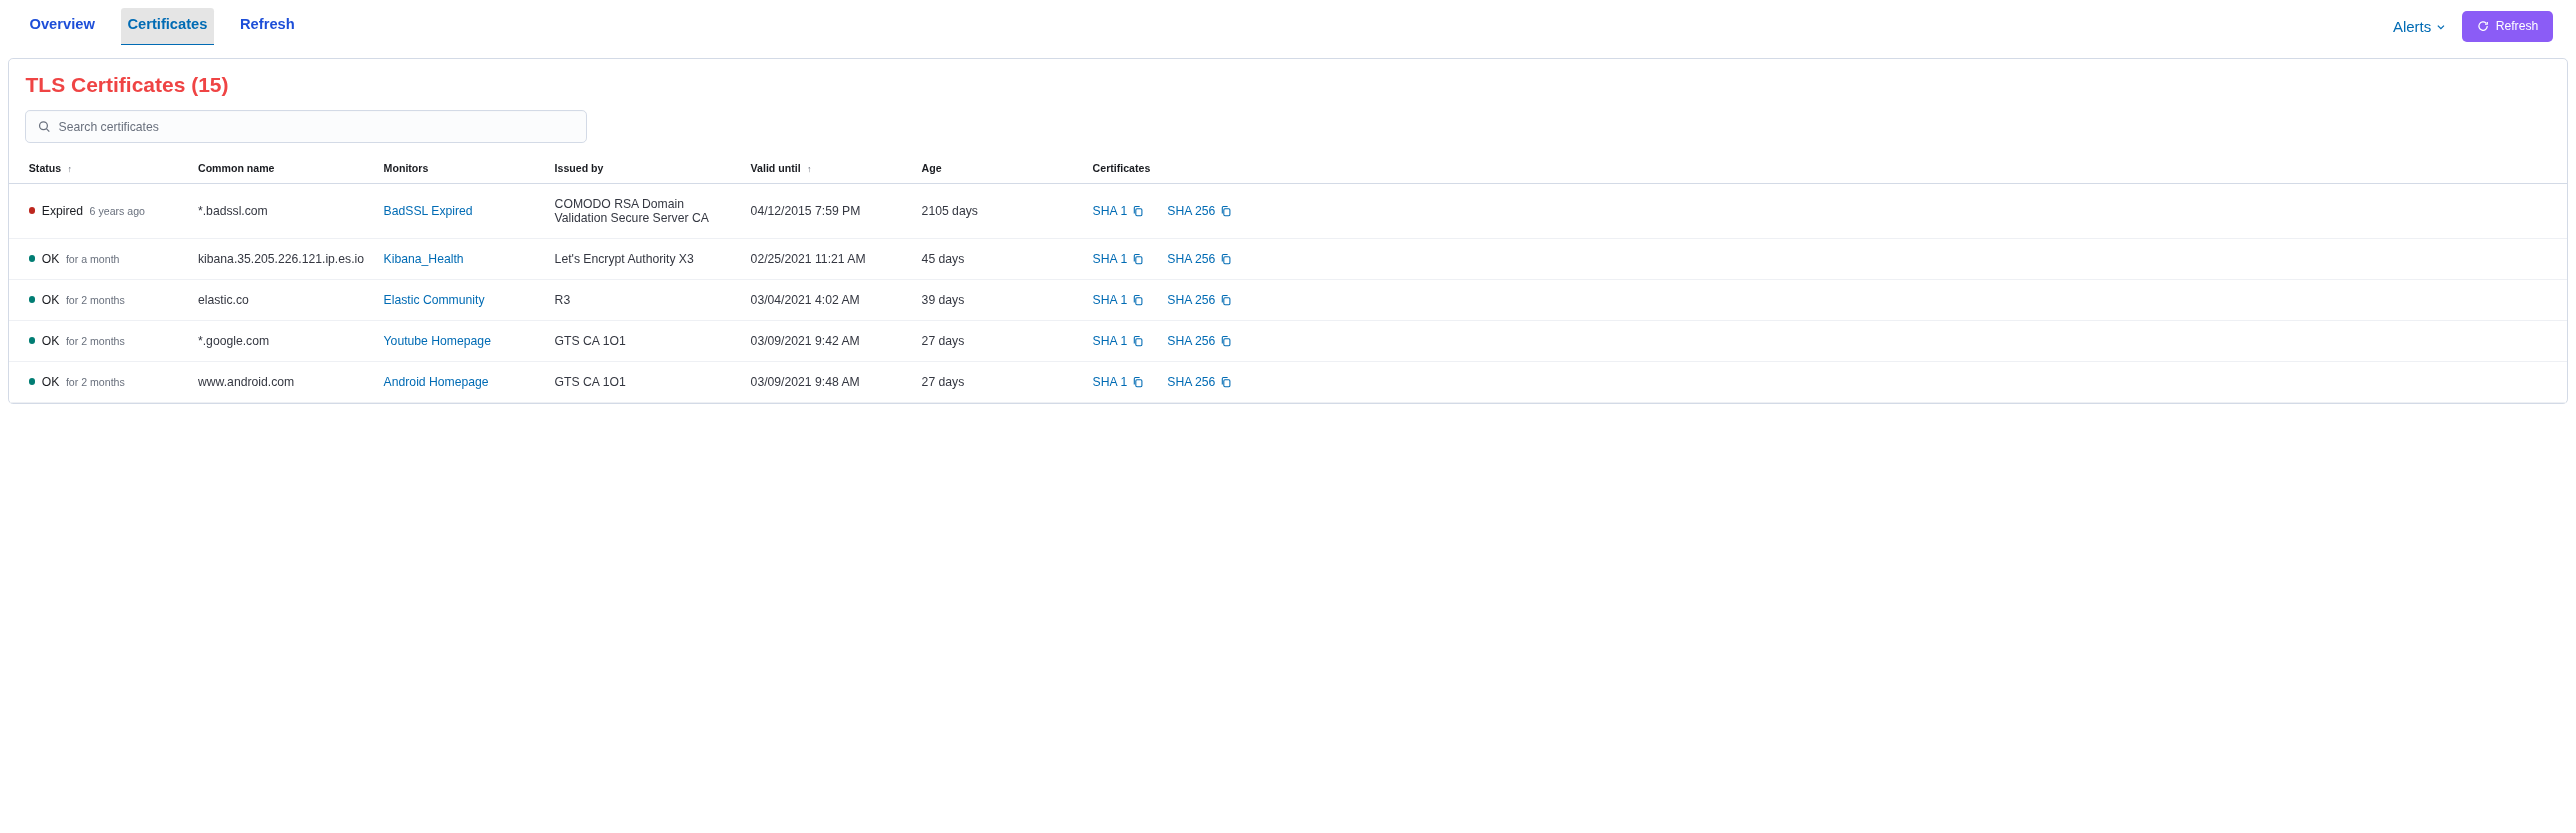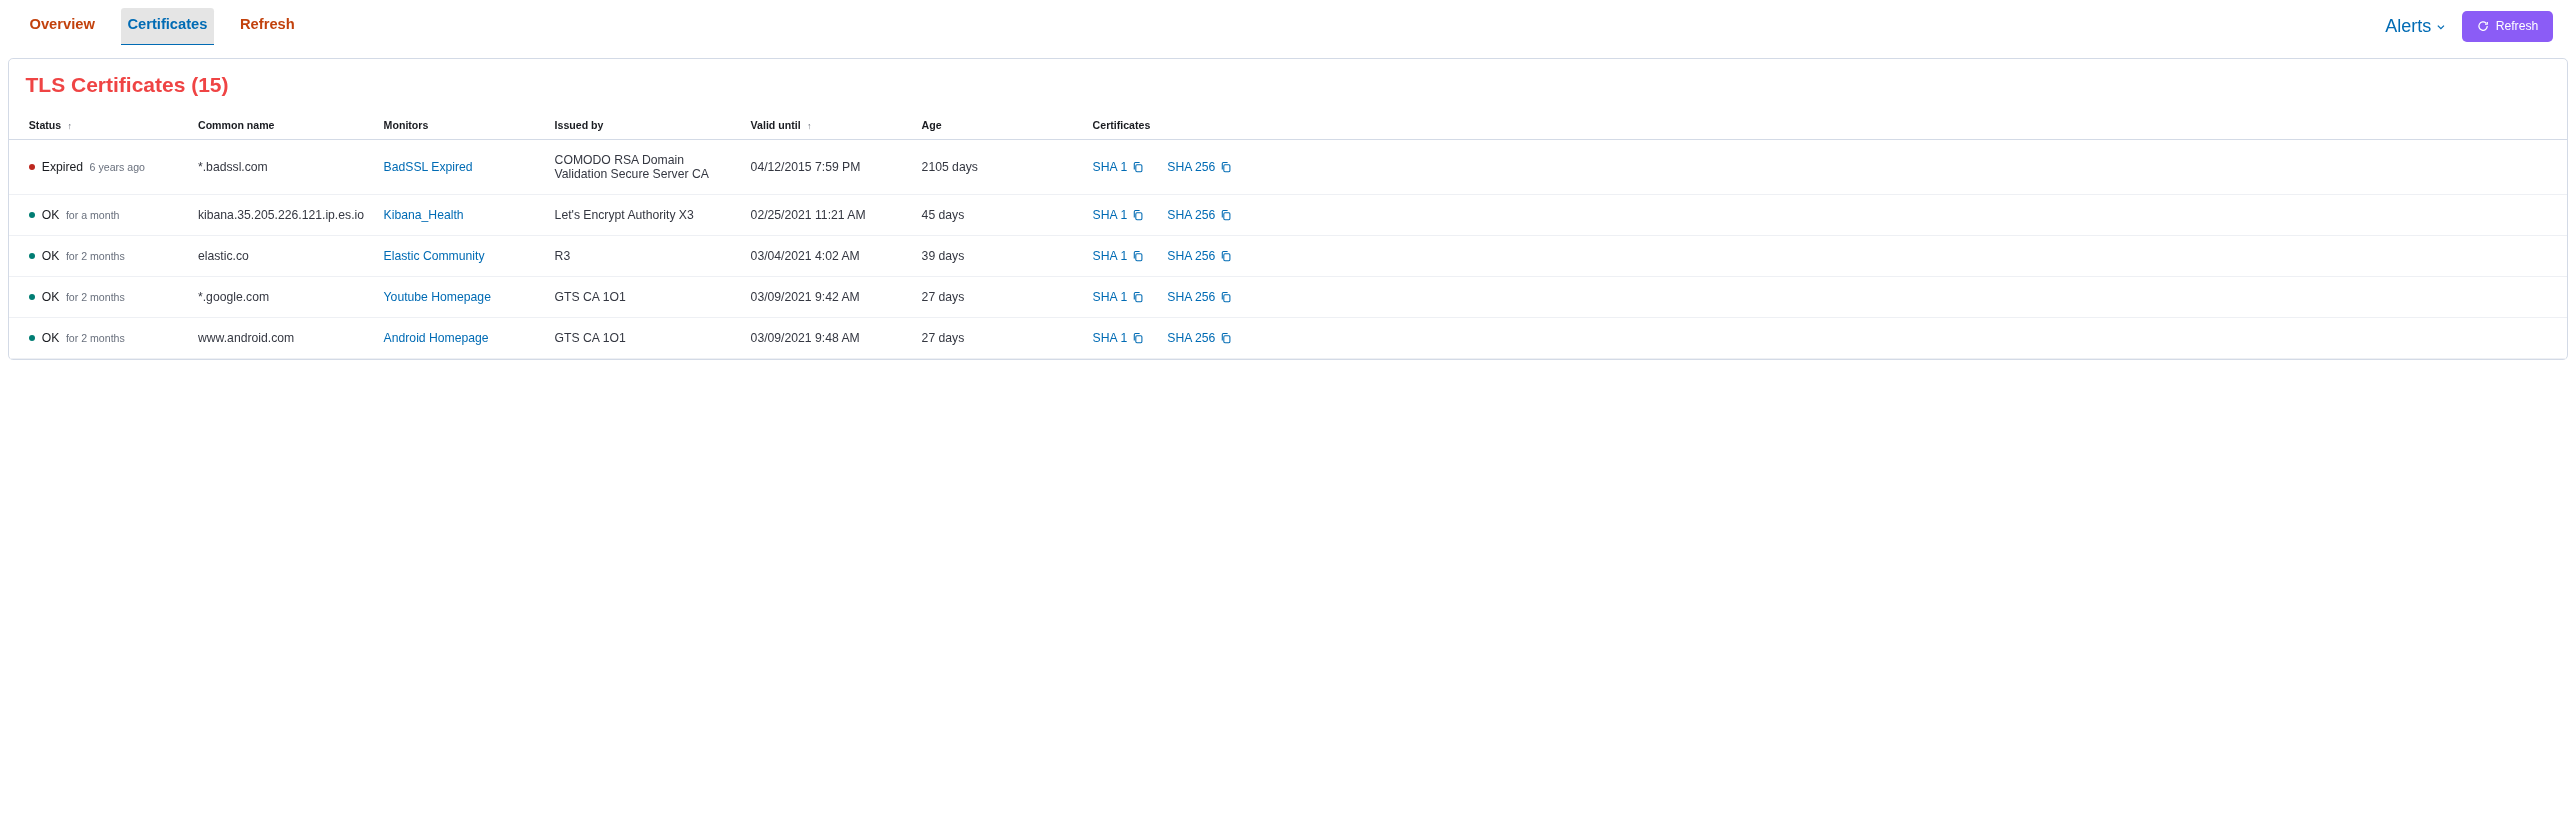--- a/index.html
+++ b/index.html
@@ -15,39 +15,39 @@
     justify-content: space-between;
     padding: 8.2px 23px 0 23px;
   }
   .tabs {
     display: flex;
     gap: 19.6px;
   }
   .tab {
     font-size: 14.7px;
     font-weight: 700;
-    color: #c2410c;
+    color: #1d4ed8;
     padding: 8.2px 6.5px 11.4px 6.5px;
     cursor: pointer;
     border-bottom: 1.6px solid transparent;
   }
   .tab.active {
     color: #006bb4;
     background: #e5e5e5;
     border-bottom: 1.6px solid #006bb4;
     border-radius: 3.3px 3.3px 0 0;
   }
   .top-actions {
     display: flex;
     align-items: center;
     gap: 16.3px;
   }
   .alerts-link {
     color: #006bb4;
-    font-size: 18px;
+    font-size: 15px;
     font-weight: 400;
     display: inline-flex;
     align-items: center;
     gap: 4.9px;
     cursor: pointer;
   }
   .refresh-btn {
     background: #8b5cf6;
     color: #ffffff;
     border: none;
@@ -189,20 +189,29 @@
           <path d="M13.5 2.5v3h-3"></path>
       </svg>
       <span>Refresh</span>
     </button>
   </div>
 </div>
 
 <div class="panel">
   <div class="panel-title">TLS Certificates (15)</div>
 
+  <div class="search-wrap">
+    <div class="search-box">
+      <svg class="search-icon" viewBox="0 0 16 16" fill="none" stroke="currentColor" stroke-width="1.6">
+        <circle cx="7" cy="7" r="5"></circle>
+          <path d="M11 11l3.5 3.5"></path>
+      </svg>
+      <input type="text" placeholder="Search certificates" style="">
+    </div>
+  </div>
 
   <table>
     <thead>
       <tr>
         <th class="col-status">
           <span>Status</span>
           <span class="sort-arrow">↑</span>
         </th>
         <th class="col-cn">Common name</th>
         <th class="col-mon">Monitors</th>

